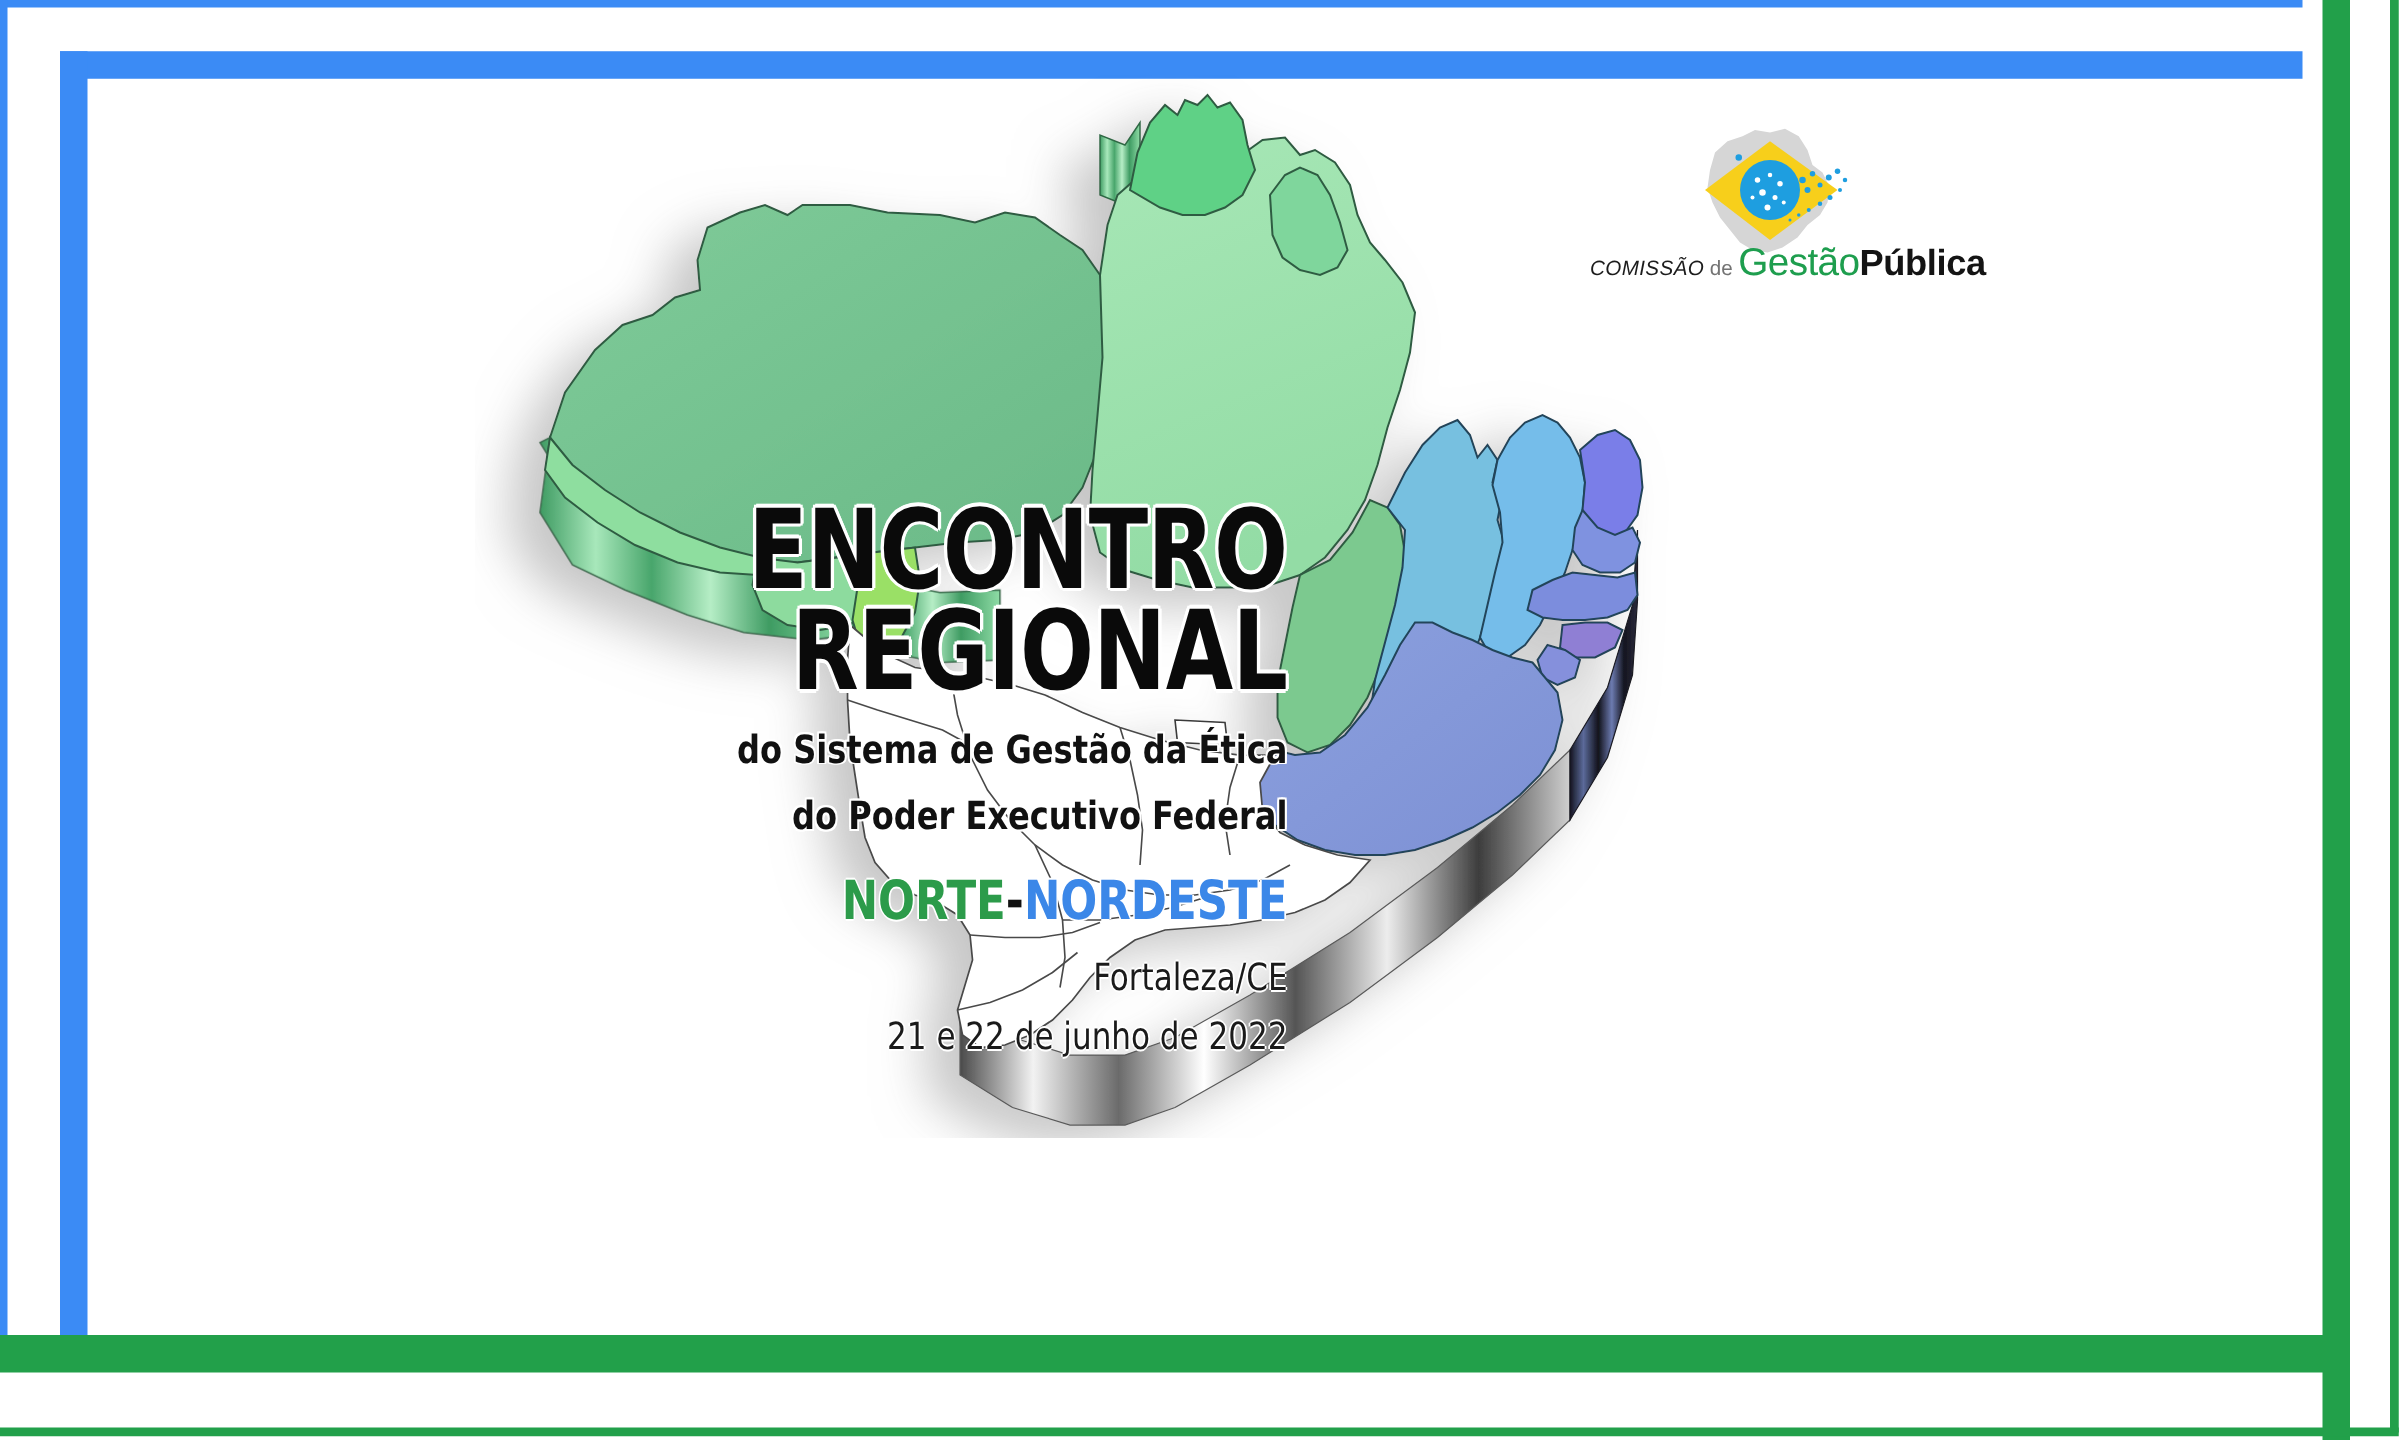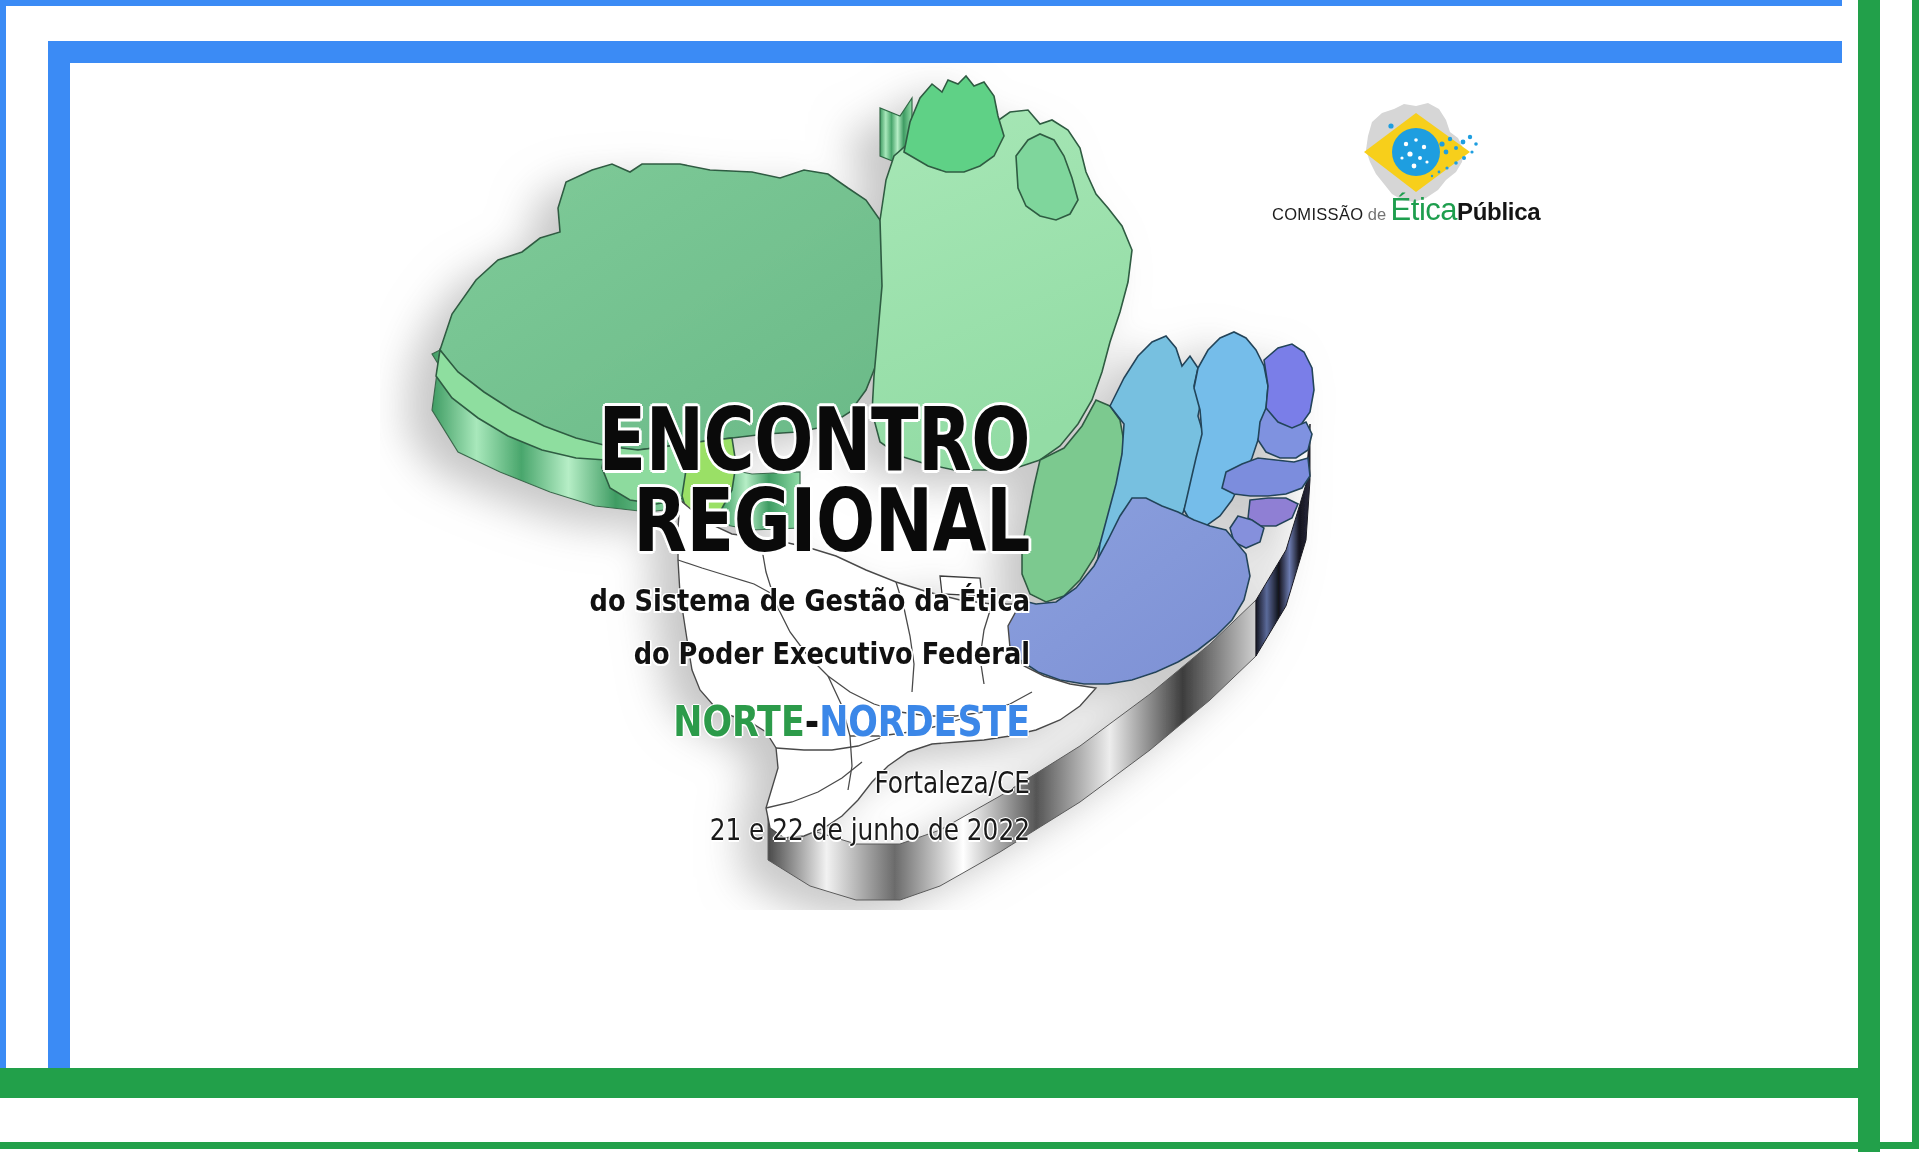--- a/index.html
+++ b/index.html
@@ -77,24 +77,24 @@
 
   
   .logo{
     position:absolute; left:1272px; top:100px; width:260px; height:130px; z-index:6;
   }
   .logo-mark{ position:absolute; left:74px; top:0; width:142px; height:106px; }
   .logo-text{
     position:absolute; left:0; bottom:2px; white-space:nowrap;
     font-family:"Liberation Sans", sans-serif;
   }
-  .lt-comissao{ font-size:16.5px; letter-spacing:0.3px; color:#1c1c1c; font-weight:400; }
+  .lt-comissao{ font-size:16.5px; letter-spacing:0.3px; color:#1c1c1c; font-weight:400;font-style:italic; }
   .lt-de{ font-size:16.5px; color:#737373; font-weight:400; }
   .lt-etica{ font-size:31px; font-weight:400; color:#1e9e4e; letter-spacing:-0.5px; }
-  .lt-publica{ font-size:24px; font-weight:700; color:#141414; letter-spacing:-0.3px; }
+  .lt-publica{ font-size:29px; font-weight:700; color:#141414; letter-spacing:-0.3px; }
 
   :root{
     --blue:#3b8bf5;
     --green:#22a04a;
     --green-txt:#2c9b4a;
     --blue-txt:#3b87e8;
   }
 </style>
 </head>
 <body>
@@ -302,15 +302,15 @@
         <circle cx="101" cy="68" r="1.6"></circle>
           <circle cx="93" cy="72" r="1.4"></circle>
         <circle cx="86" cy="76" r="1.2"></circle>
         <circle cx="45" cy="26" r="2.6"></circle>
       </g>
     </svg>
   </div>
   <div class="logo-text">
     <span class="lt-comissao">COMISSÃO</span>
     <span class="lt-de">de</span>
-    <span class="lt-etica">Ética</span><span class="lt-publica">Pública</span>
+    <span class="lt-etica">Gestão</span><span class="lt-publica">Pública</span>
   </div>
 </div>
 
 </body></html>

